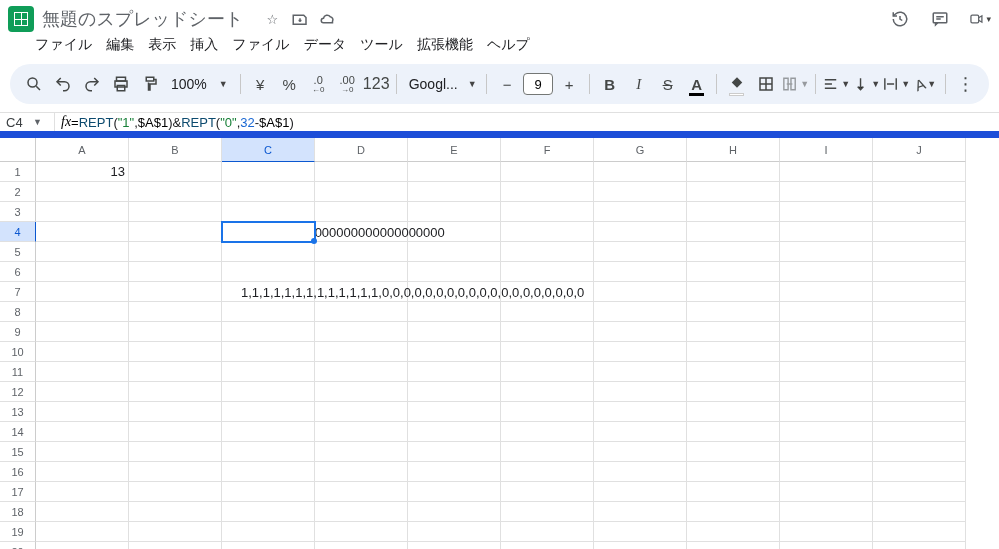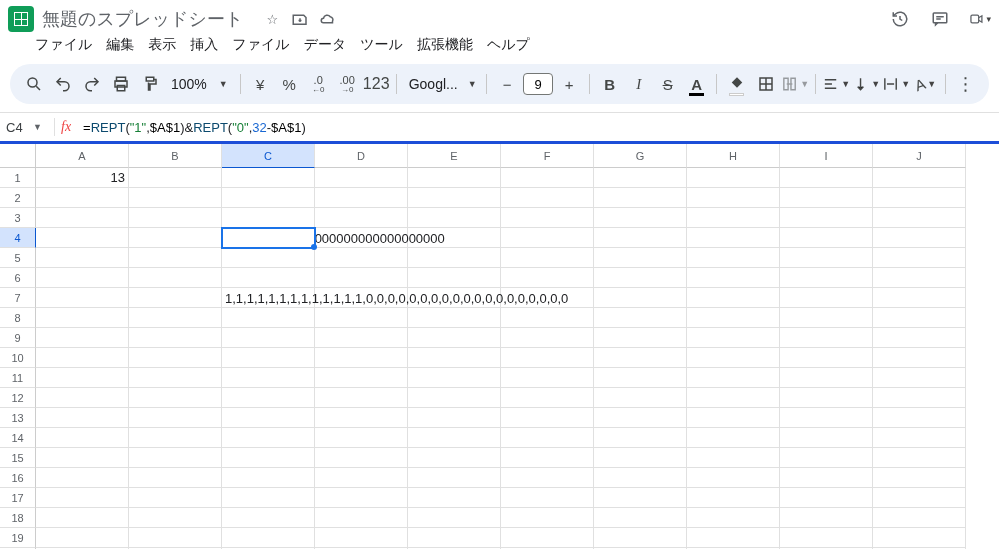--- a/index.html
+++ b/index.html
@@ -29,25 +29,25 @@
   .font-sel { display: flex; align-items: center; gap: 8px; padding: 0 6px; font-size: 14px; min-width: 70px;}
   .size-box { display:flex; align-items:center; gap:2px;}
   .size-input { width: 30px; height: 22px; border: 1px solid #747775; border-radius: 4px; text-align: center; font-size: 13px; background:#fff;}
   .text-color-A { position: relative; font-weight: bold; }
   .text-color-A::after { content:""; position:absolute; bottom:2px; left:6px; right:6px; height:3px; background:#000;}
   .fill-color::after { content:""; position:absolute; bottom:2px; left:6px; right:6px; height:3px; background:#fff; border:1px solid #ccc; box-sizing:border-box;}
   .fill-color { position:relative;}
   .more-v { font-size: 18px; }
   
   
-  .fx-row { display: flex; align-items: center; border-top: 1px solid #e0e0e0; border-bottom: 3px solid #1d4ed8; height: 32px; }
+  .fx-row { display: flex; align-items: center; border-top: 1px solid #e0e0e0; border-bottom: 7px solid #1d4ed8; height: 26px; }
   .namebox { width: 48px; padding: 0 6px; font-size: 13px; color: #3c4043; display:flex;align-items:center;gap:6px;}
   .namebox-caret { font-size: 9px; color: #5f6368; margin-left:auto;}
   .fx-sep { width:1px; height:18px; background:#e0e0e0; margin:0 6px;}
-  .fx-icon { font-style: italic; font-family: serif; color:#ef4444; margin-right:12px; font-size:14px;}
+  .fx-icon { font-style: italic; font-family: serif; color:#000000; margin-right:0; font-size:14px;}
   .formula { font-size: 13px; font-family: Arial; white-space: pre; }
   .formula .func { color: #0c4a6e; }
   .formula .str { color: #188038; }
   .formula .ref { color: #000000; }
   .formula .num { color: #1967d2; }
   .formula .eq { color:#000;}
   
   
   .grid-wrap { position: relative; overflow: hidden; height: calc(549px - 32px - 28px - 48px - 26px); }
   .grid { display: grid; grid-template-columns: 36px repeat(10, 93px); }
@@ -472,14 +472,14 @@
       <div class="cell"></div>
       <div class="cell"></div>
       <div class="cell"></div>
       <div class="cell"></div>
       <div class="cell"></div>
       <div class="cell"></div>
       <div class="cell"></div>
       <div class="cell"></div>
     </div>
 <div class="overflow-text" style="left: 225px; top: 84px;">11111111111110000000000000000000</div>
-    <div class="overflow-text" style="left: 225px; top: 144px;">1,1,1,1,1,1,1,1,1,1,1,1,1,0,0,0,0,0,0,0,0,0,0,0,0,0,0,0,0,0,0,0</div>
+    <div class="overflow-text" style="left: 241px; top: 144px;">1,1,1,1,1,1,1,1,1,1,1,1,1,0,0,0,0,0,0,0,0,0,0,0,0,0,0,0,0,0,0,0</div>
   </div>
 
 </body></html>

